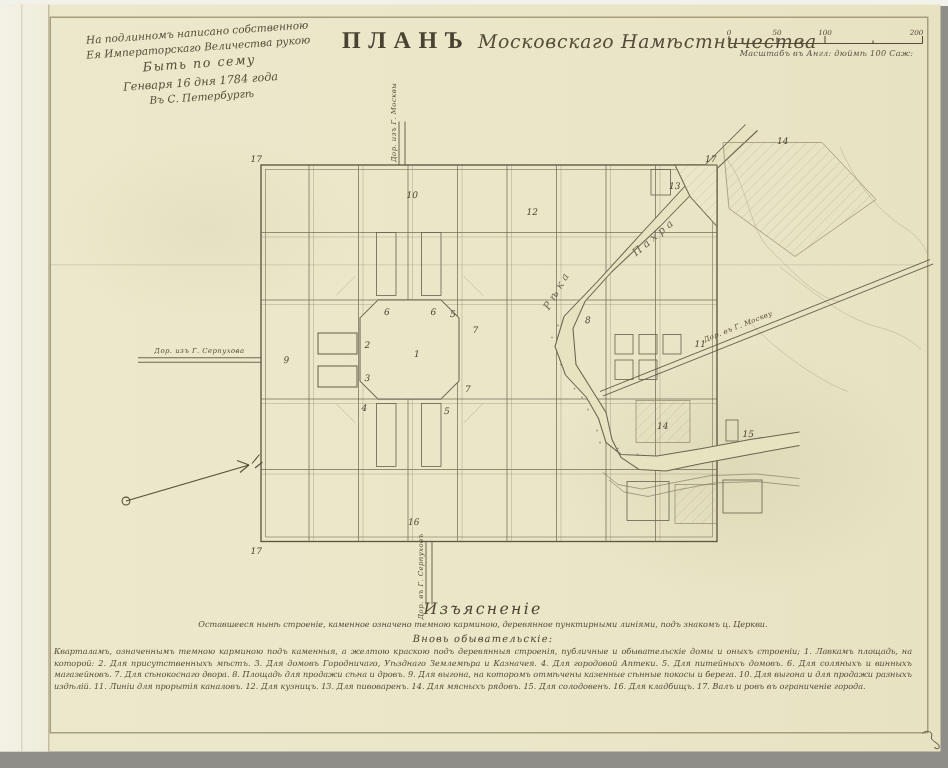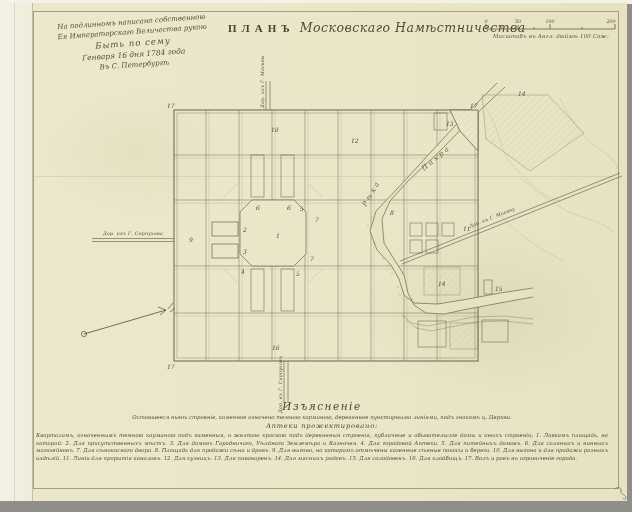--- a/index.html
+++ b/index.html
@@ -28,21 +28,21 @@
     color:#574d3a;text-align:center;font-style:italic;
   }
   .attestation span{display:block;}
   .att-1,.att-2{font-size:7px;line-height:10px;}
   .att-3{font-size:8.5px;line-height:12px;letter-spacing:1px;}
   .att-4{font-size:7.5px;line-height:11px;}
   .att-5{font-size:7px;line-height:10px;}
 
   .title-block{position:absolute;left:228px;top:14px;width:256px;text-align:center;color:#4e4634;}
   .t-row1{white-space:nowrap;}
-  .t-plan{font-family:"Liberation Serif",serif;font-size:11px;letter-spacing:5px;font-weight:bold;color:#4a4232;}
+  .t-plan{font-family:"Liberation Serif",serif;font-size:16px;letter-spacing:5px;font-weight:bold;color:#4a4232;}
   .t-script{font-style:italic;font-size:12.5px;letter-spacing:.5px;color:#554b38;}
   .t-row2{margin-top:3px;margin-left:40px;}
   .t-gor{font-style:italic;font-size:8px;letter-spacing:1px;color:#554b38;}
   .t-podol{font-family:"Liberation Serif",serif;font-size:10.5px;font-weight:bold;letter-spacing:3.5px;color:#4a4232;}
 
   .scalebar{position:absolute;left:484px;top:15px;width:134px;color:#564c38;}
   .scalebar svg{display:block;}
   .sb-caption{font-style:italic;font-size:5.4px;text-align:center;margin-top:1px;letter-spacing:.2px;color:#5a5140;}
 
   svg.map{position:absolute;left:0;top:0;width:632px;height:512px;}
@@ -229,16 +229,16 @@
       <text class="num" x="438" y="283">14</text>
       <text class="num" x="495" y="288">15</text>
     </g>
 
     <path d="M615 486 c3 -3 7 -1 6 2 c-1 3 3 3 5 6 c1 2 -2 3 -3 1" stroke="#6b6450" stroke-width=".7" fill="none"></path>
   </svg>
 
   <div class="legend">
     <div class="lg-head">Изъясненіе</div>
     <div class="lg-intro">Оставшееся нынѣ строеніе, каменное означено темною карминою, деревянное пунктирными линіями, подъ знакомъ ц. Церкви.</div>
-    <div class="lg-sub">Аптеки прожектировано:</div>
+    <div class="lg-sub">Вновь обывательскіе:</div>
     <div class="lg-body">Кварталамъ, означеннымъ темною карминою подъ каменныя, а желтою краскою подъ деревянныя строенія, публичные и обывательскіе домы и оныхъ строеніи; 1. Лавкамъ площадь, на которой: 2. Для присутственныхъ мѣстъ. 3. Для домовъ Городничаго, Уѣзднаго Землемѣра и Казначея. 4. Для городовой Аптеки. 5. Для питейныхъ домовъ. 6. Для соляныхъ и винныхъ магазейновъ. 7. Для сѣнокоснаго двора. 8. Площадь для продажи сѣна и дровъ. 9. Для выгона, на которомъ отмѣчены казенные сѣнные покосы и берега. 10. Для выгона и для продажи разныхъ издѣлій. 11. Линіи для прорытія каналовъ. 12. Для кузницъ. 13. Для пивоваренъ. 14. Для мясныхъ рядовъ. 15. Для солодовенъ. 16. Для кладбищъ. 17. Валъ и ровъ въ ограниченіе города.</div>
   </div>
 </div>
 
 </body></html>

